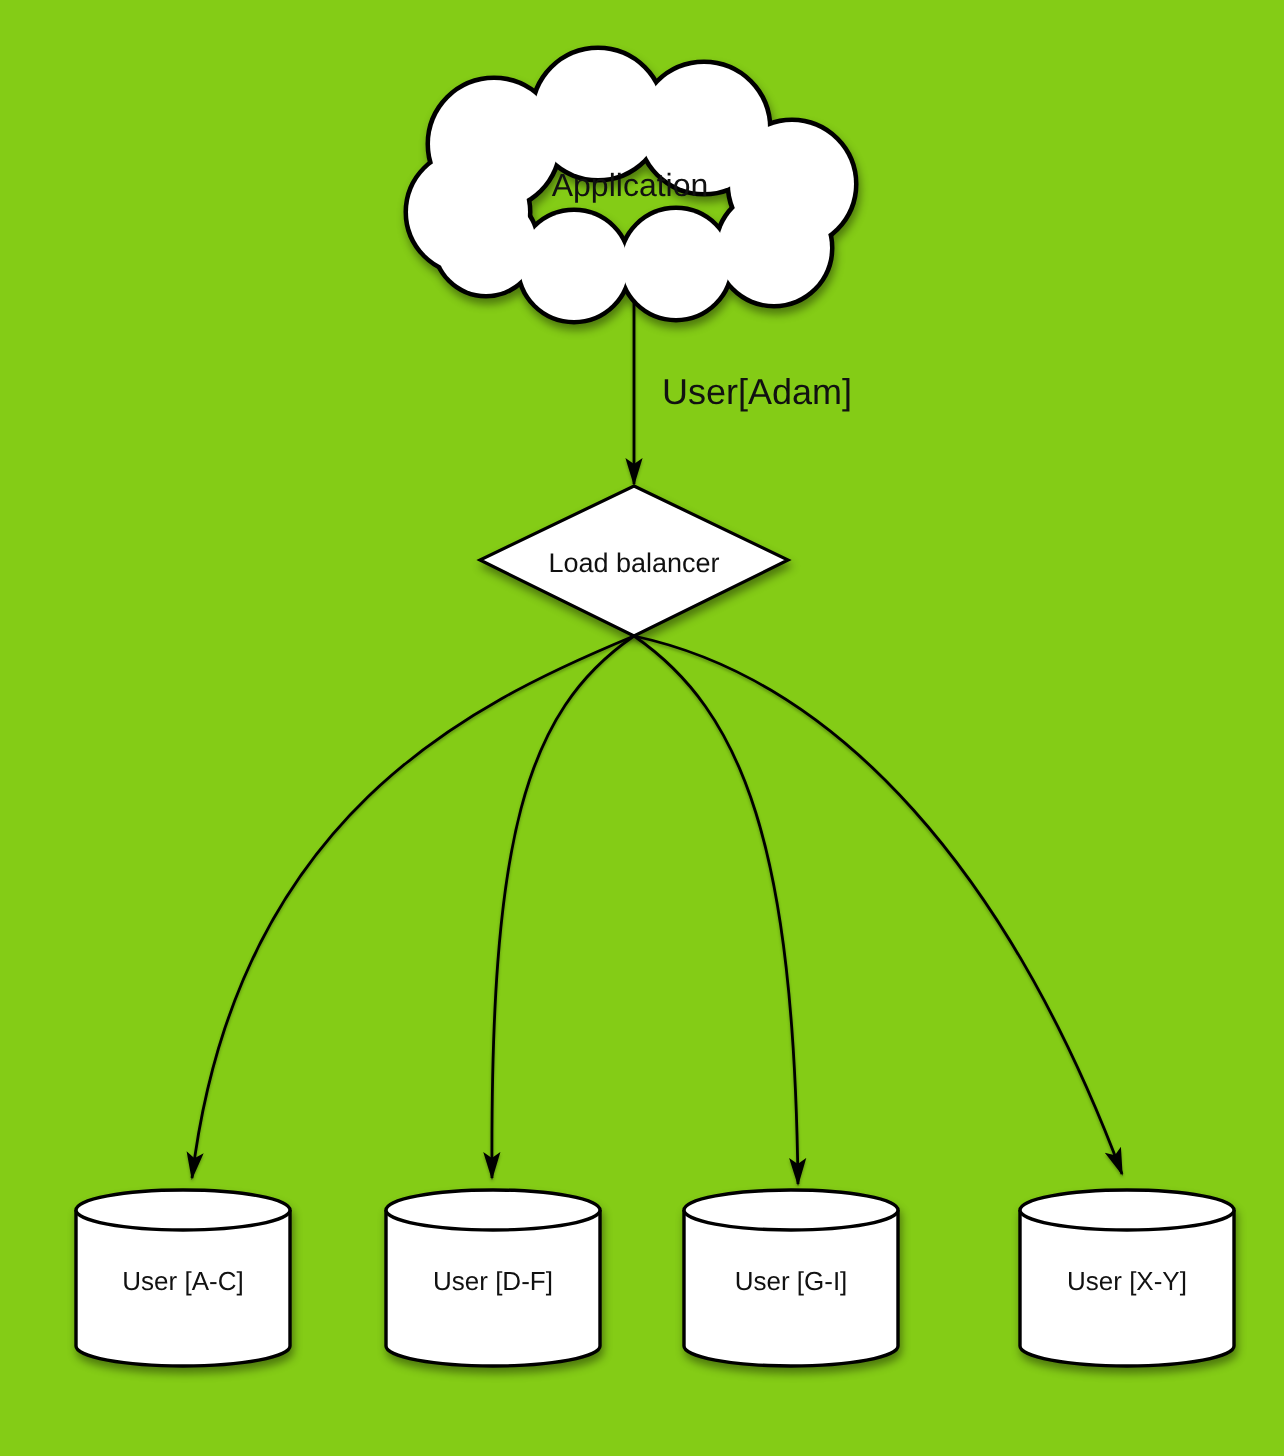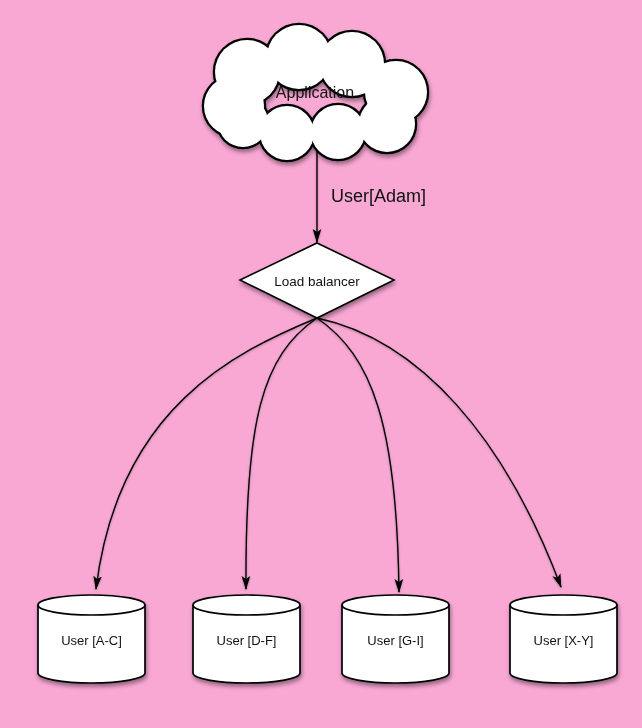--- a/index.html
+++ b/index.html
@@ -1,17 +1,17 @@
 <!DOCTYPE html>
 <html><head>
 <meta charset="utf-8">
 <style>
   html,body{margin:0;padding:0;background:#ffffff;}
   body{width:642px;height:728px;overflow:hidden;}
-  .canvas{width:642px;height:728px;position:relative;background:#f9a8d4;}
+  .canvas{width:642px;height:728px;position:relative;background:#84cc16;}
   svg{display:block;}
   text{font-family:"Liberation Sans","DejaVu Sans",sans-serif;fill:#111111;}
   .node-label{font-size:16px;text-anchor:middle;}
   .diamond-label{font-size:13.5px;text-anchor:middle;}
   .cyl-label{font-size:13px;text-anchor:middle;}
   .edge-label{font-size:18px;text-anchor:start;}
   .shape-shadow{filter:drop-shadow(1px 3px 2px rgba(0,0,0,0.40));}
   .line-shadow{filter:drop-shadow(0.5px 1.2px 0.8px rgba(0,0,0,0.30));}
   .outline{stroke:#000000;fill:#ffffff;}
 </style>

